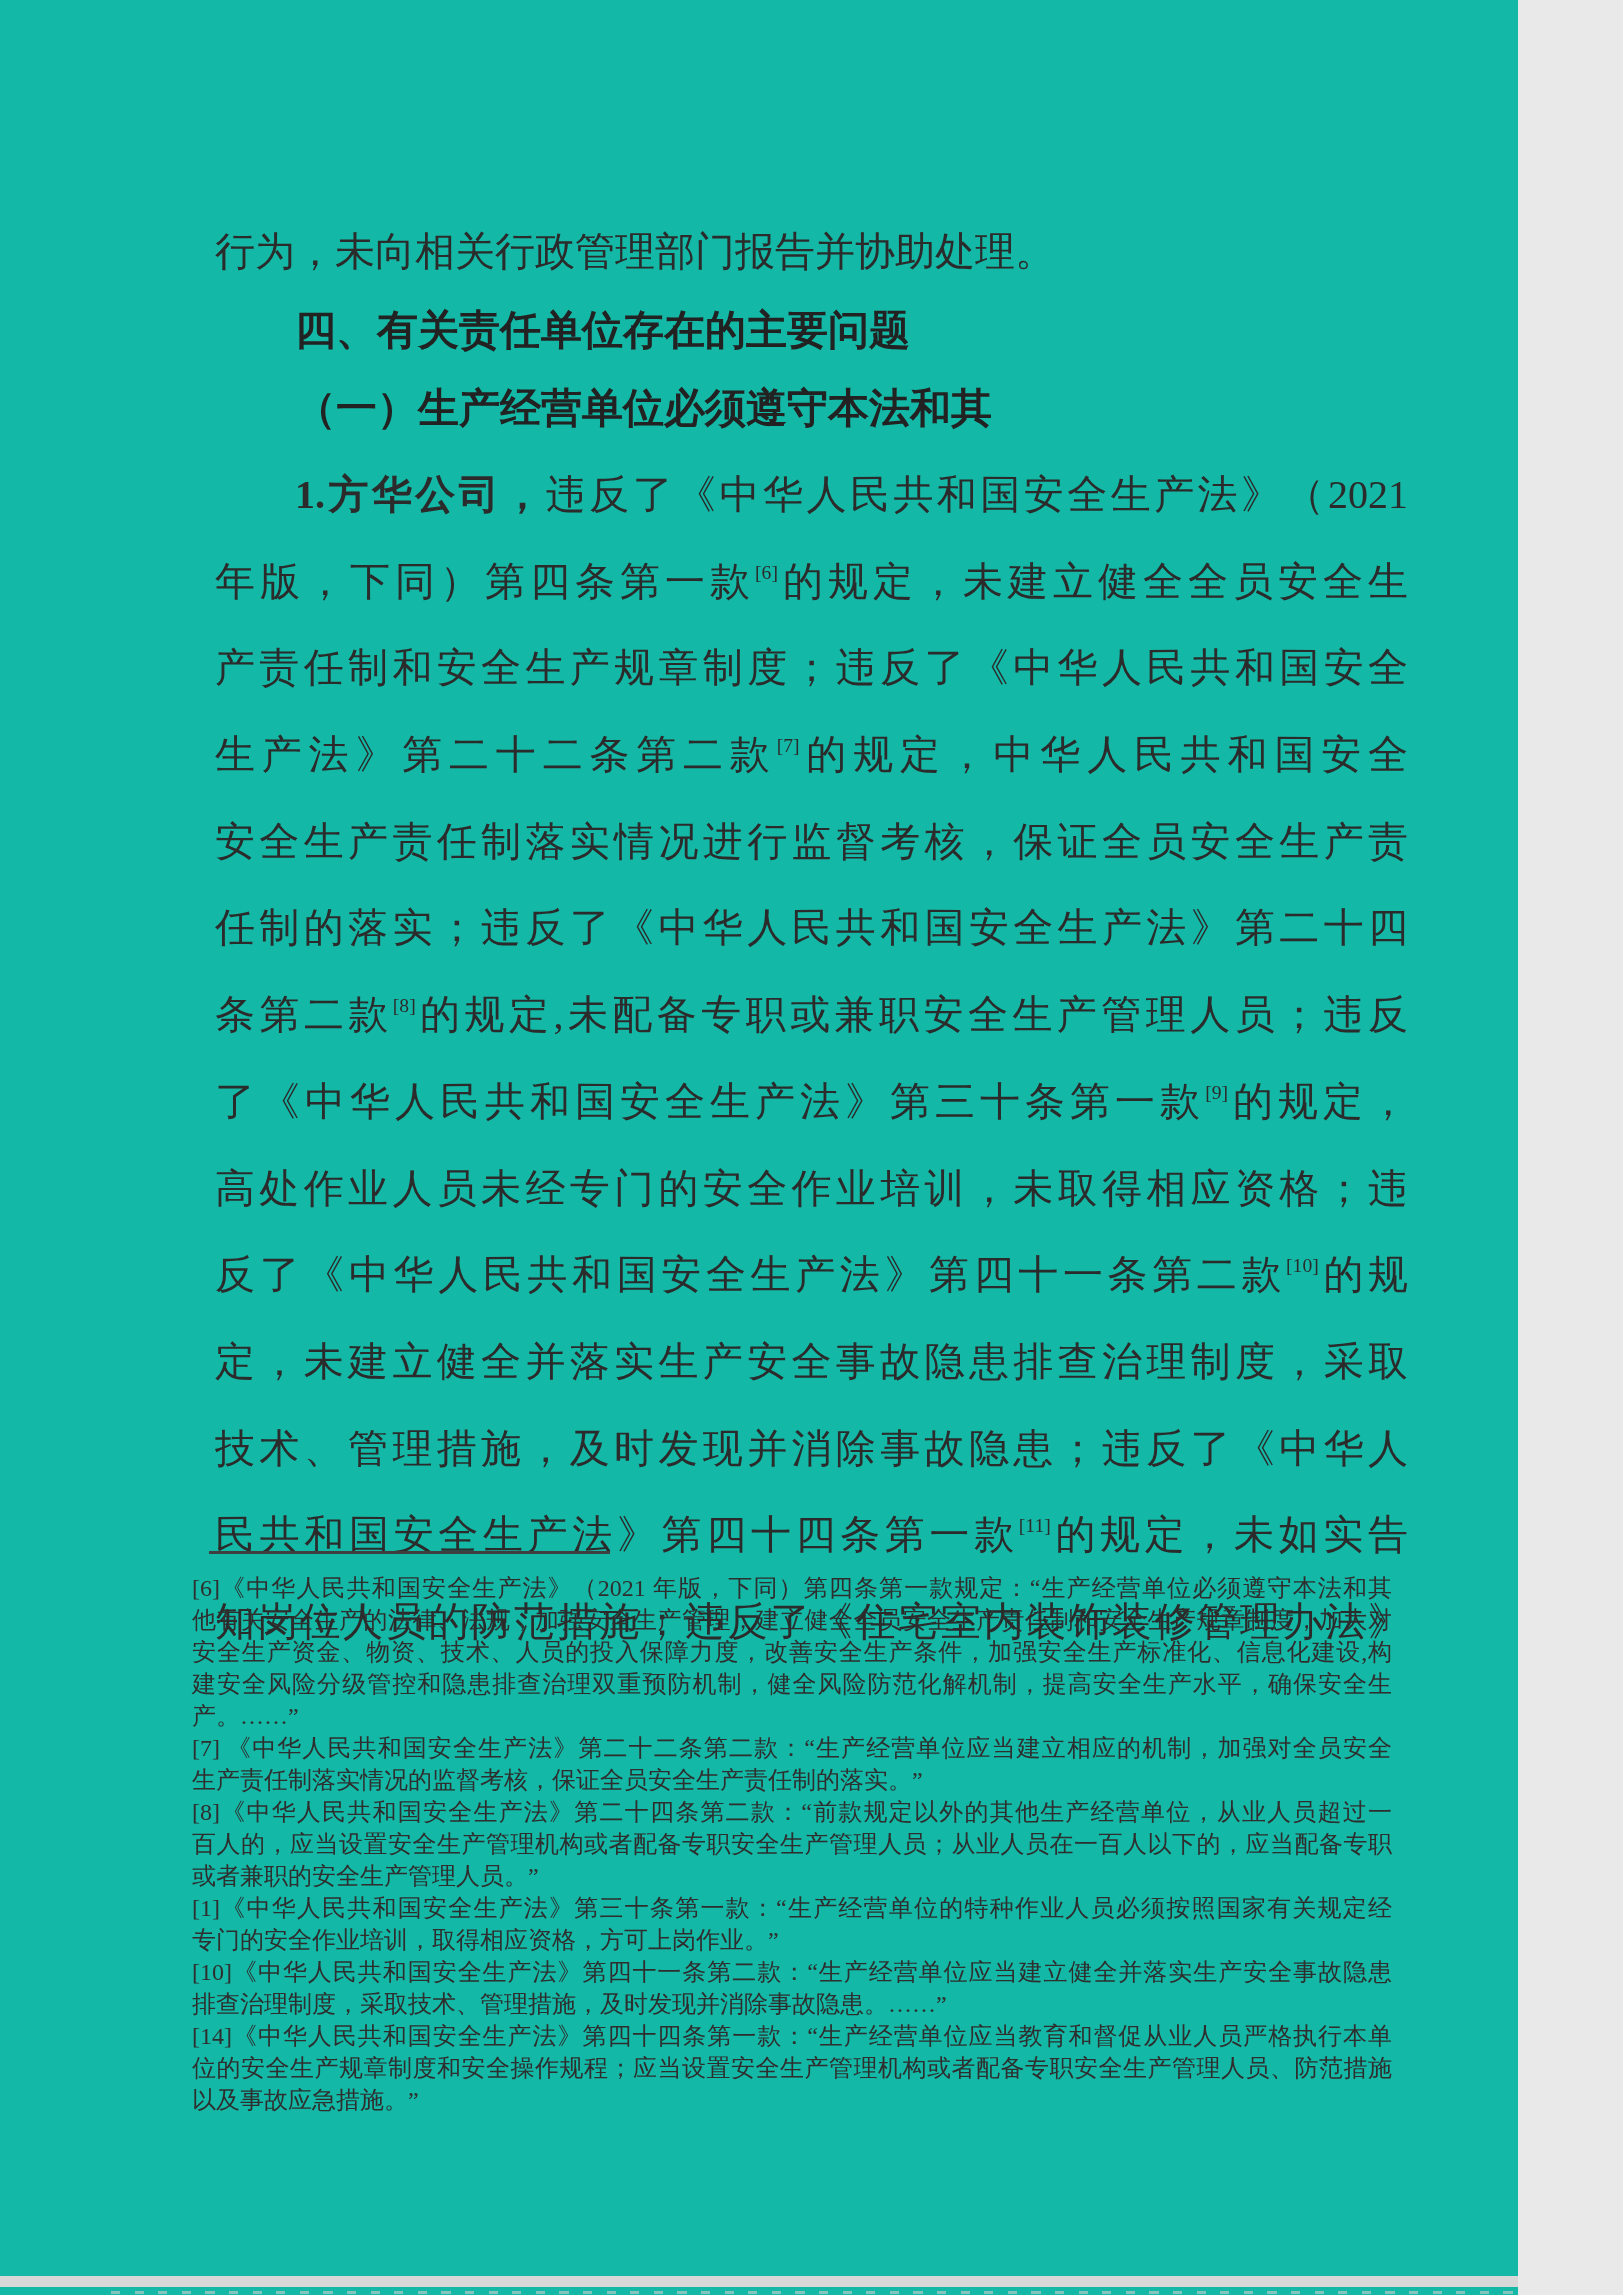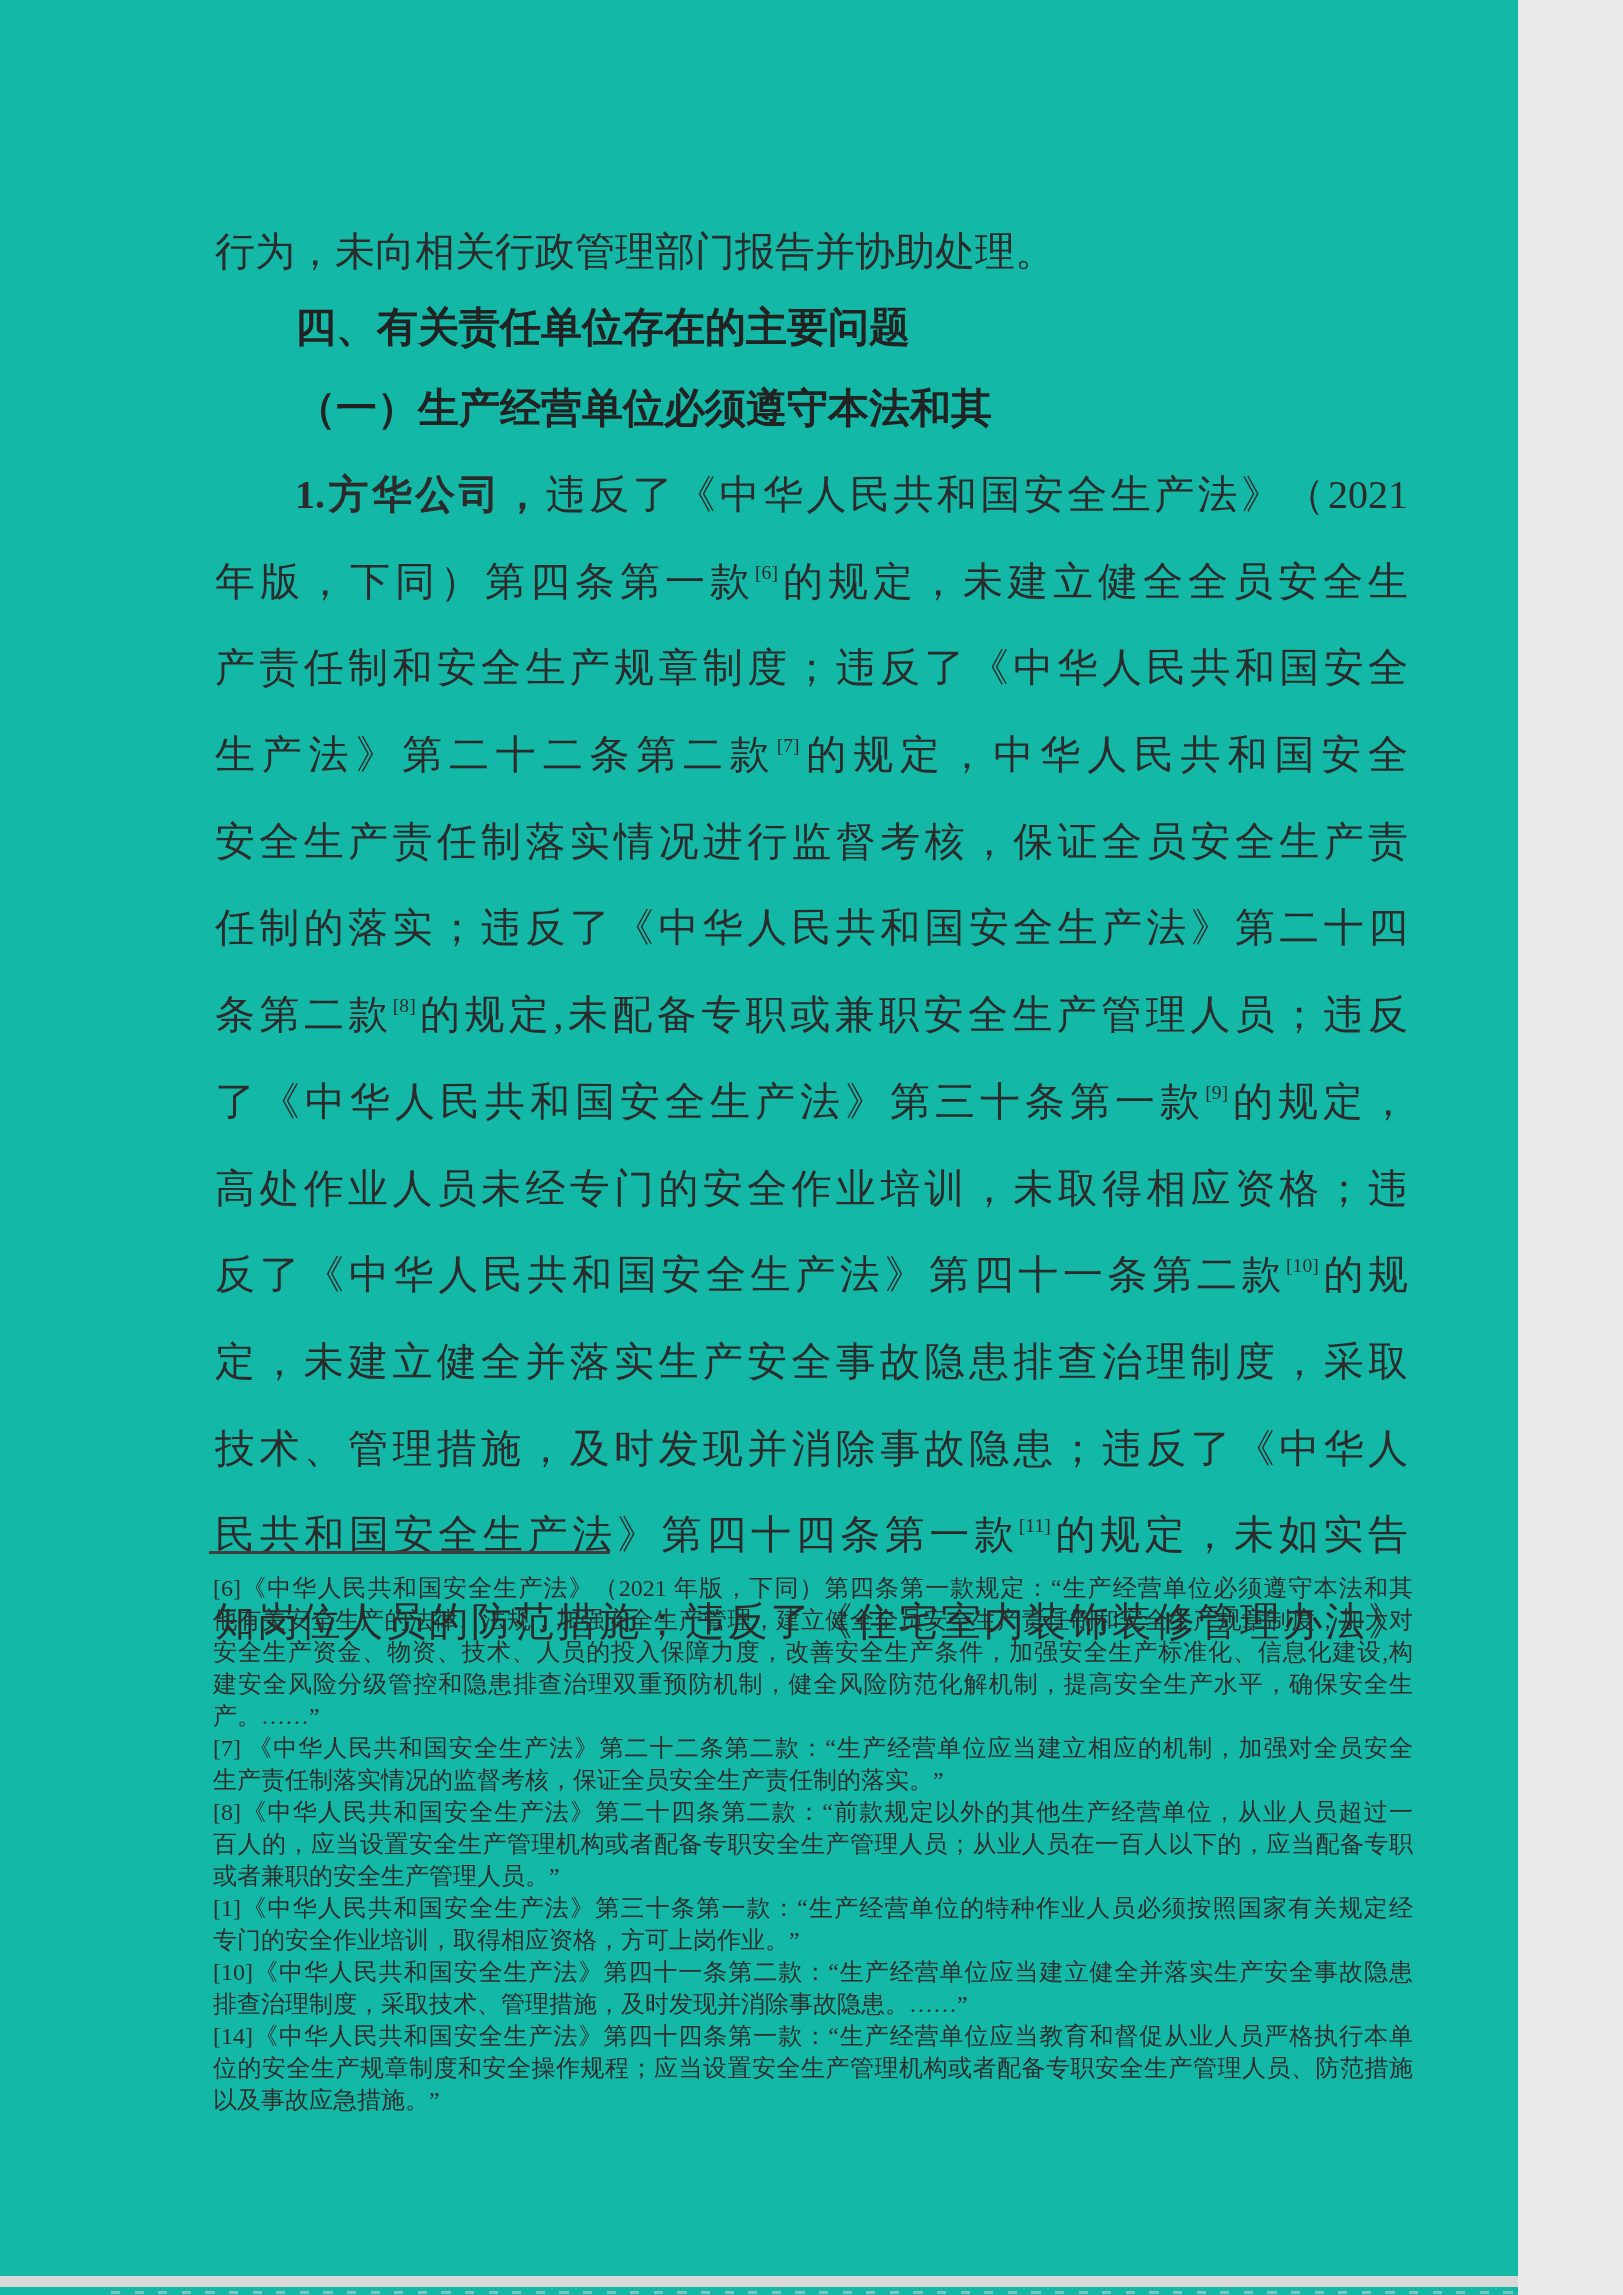--- a/index.html
+++ b/index.html
@@ -12,33 +12,33 @@
     overflow:hidden;
   }
   .content{
     position:absolute;left:215px;top:213px;width:1193px;
     font-size:40px;line-height:78px;
   }
   .line{min-height:78px;}
   .just{text-align:justify;text-align-last:justify;}
   .left{text-align:left;}
   .heading{
-    font-family:Liberation Mono, monospace;
+    font-family:Liberation Serif, serif;
     font-weight:700;padding-left:80px;font-size:41px;color:#222;
   }
   .subheading{font-weight:700;padding-left:80px;font-size:41px;color:#222;}
   .indent{text-indent:80px;}
   .b{font-weight:700;}
   .sup{font-size:19.6px;vertical-align:15.7px;}
   .fnsep{
     position:absolute;left:209px;top:1551px;width:401px;height:2.6px;
     background:#3f3f3f;
   }
   .footnotes{
-    position:absolute;left:213px;top:1572px;width:1200px;
+    position:absolute;left:192px;top:1572px;width:1200px;
     font-size:24px;line-height:32px;color:#2e2e2e;
   }
   .fn-line{text-align:justify;text-align-last:justify;}
   .fn-line.last{text-align-last:left;}
   .pageno{
     position:absolute;left:0;top:2109px;width:1623px;
     text-align:right;font-size:29.5px;letter-spacing:1.3px;color:#333;
   }
   .band{
     position:absolute;left:0;top:2276px;width:1623px;height:11px;

